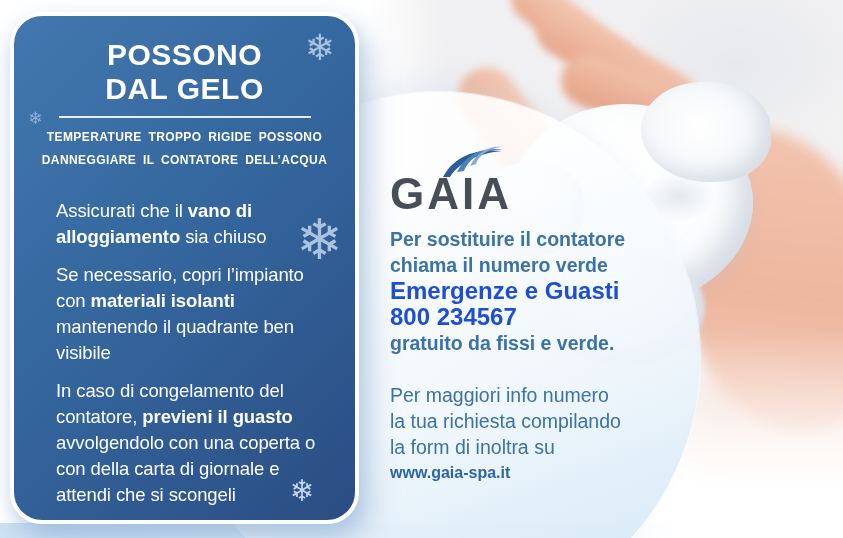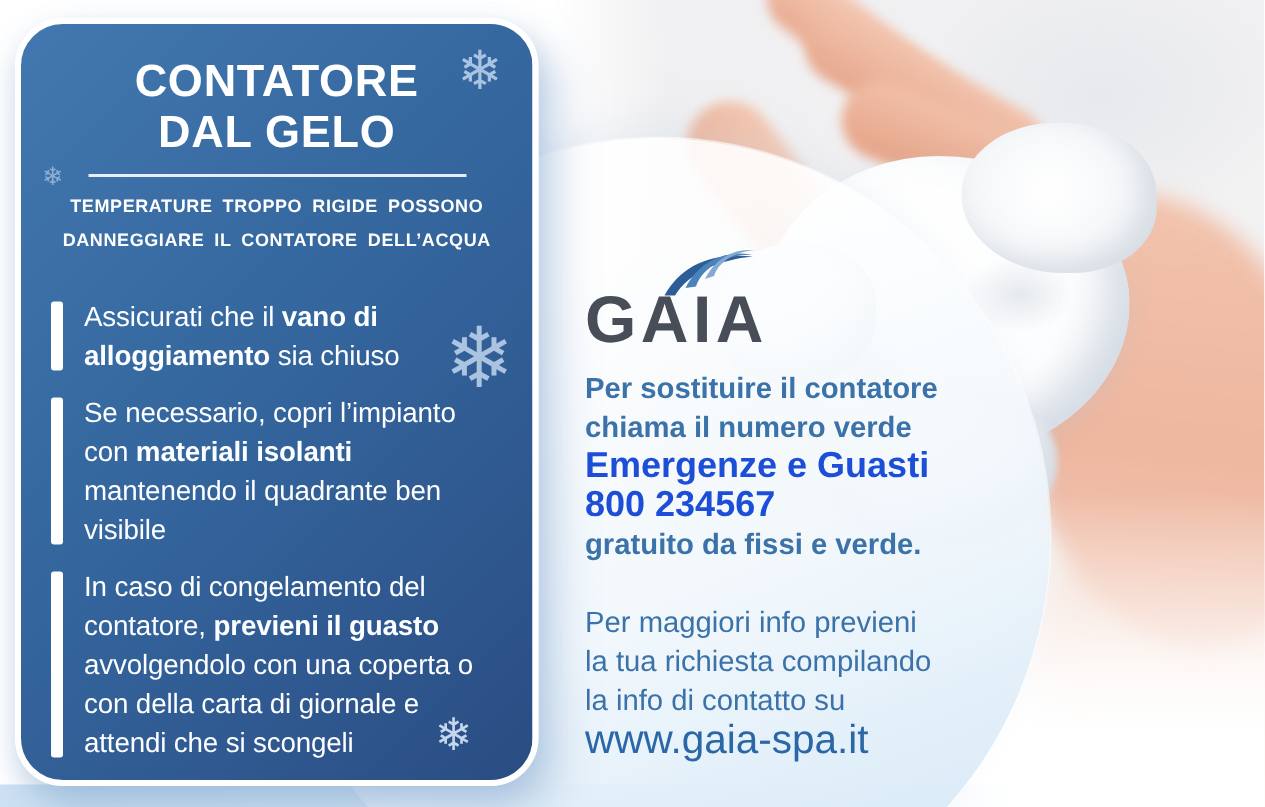--- a/index.html
+++ b/index.html
@@ -64,43 +64,43 @@
       background:linear-gradient(135deg,#4278af 0%,#34659d 48%,#2a4d83 100%);
       box-shadow:12px 16px 28px rgba(130,165,205,.42), 0 8px 18px rgba(140,175,210,.35);
       padding:22px 18px 0 18px;color:#fff;}
   .panel-title{text-align:center;font-weight:bold;font-size:30px;line-height:34px;letter-spacing:.5px;color:#fff;}
   .panel-title span{display:block;}
   .sep{width:252px;height:2px;background:rgba(255,255,255,.88);margin:10px auto 8px auto;}
   .panel-sub{text-align:center;font-weight:bold;font-size:12px;line-height:23px;
       letter-spacing:.4px;word-spacing:3px;color:#fff;}
   .panel-sub span{display:block;}
   .bullets{margin-top:26px;display:flex;flex-direction:column;gap:12px;}
-  .bullet{display:flex;}
+  .bullet{display:flex;align-items:flex-end;}
   .bullet .bar{width:8px;background:#fff;border-radius:2px;margin:3px 14px 3px 2px;flex:none;}
   .bullet .btext{font-size:18.5px;line-height:26px;color:#fdfeff;width:288px;letter-spacing:-.1px;}
   .bullet .btext b{font-weight:bold;}
 
   .flake{position:absolute;font-family:"DejaVu Sans",sans-serif;line-height:1;z-index:1;}
   .flake-tr{right:20px;top:14px;font-size:36px;color:#a9c4e2;}
   .flake-l{left:14px;top:94px;font-size:17px;color:#8fb0d6;}
   .flake-mid{right:12px;top:196px;font-size:56px;color:#b9cfe8;opacity:.9;}
   .flake-br{right:40px;bottom:14px;font-size:30px;color:#c3d6ec;}
 
   
-  .right-col{position:absolute;left:390px;top:164px;width:285px;z-index:5;color:#3a72a9;}
+  .right-col{position:absolute;left:390px;top:144px;width:285px;z-index:5;color:#3a72a9;}
   .logo{position:relative;height:78px;}
   .logo-text{position:absolute;left:0;top:28px;font-size:44px;font-weight:bold;line-height:1;
       letter-spacing:3px;color:#484e58;}
   .swoosh{position:absolute;left:52px;top:0;}
   .contact{margin-top:4px;font-size:19.5px;line-height:26px;}
   .contact span{display:block;font-weight:bold;}
   .blue-bold{font-weight:bold;color:#1d4ed8;font-size:24px;}
   .info{margin-top:26px;font-size:19.5px;line-height:26px;}
   .info span{display:block;}
-  .website{font-weight:normal;color:#2b66a6;font-size:27px;cursor:pointer;}
+  .website{font-weight:bold;color:#2b66a6;font-size:16px;cursor:pointer;}
 </style>
 </head>
 <body>
 
 <div class="canvas">
 
   <div class="photo">
     <div class="wrist"></div>
     <div class="palm"></div>
     <div class="finger thumb"></div>
@@ -117,21 +117,21 @@
 
   <div class="disc"></div>
 
   <div class="panel">
     <span class="flake flake-tr">❄</span>
     <span class="flake flake-l">❄</span>
     <span class="flake flake-mid">❄</span>
     <span class="flake flake-br">❄</span>
 
     <div class="panel-title">
-      <span>CONTATORE</span>
+      <span>POSSONO</span>
       <span>DAL GELO</span>
     </div>
     <div class="sep"></div>
     <div class="panel-sub">
       <span>TEMPERATURE TROPPO RIGIDE POSSONO</span>
       <span>DANNEGGIARE IL CONTATORE DELL’ACQUA</span>
     </div>
 
     <div class="bullets">
       <div class="bullet">
@@ -163,20 +163,20 @@
 
     <div class="contact">
       <span>Per sostituire il contatore</span>
       <span>chiama il numero verde</span>
       <span class="blue-bold">Emergenze e Guasti</span>
       <span class="blue-bold">800 234567</span>
       <span>gratuito da fissi e verde.</span>
     </div>
 
     <div class="info">
-      <span>Per maggiori info previeni</span>
+      <span>Per maggiori info numero</span>
       <span>la tua richiesta compilando</span>
-      <span>la info di contatto su</span>
+      <span>la form di inoltra su</span>
       <span class="website">www.gaia-spa.it</span>
     </div>
   </div>
 
 </div>
 
 </body></html>

